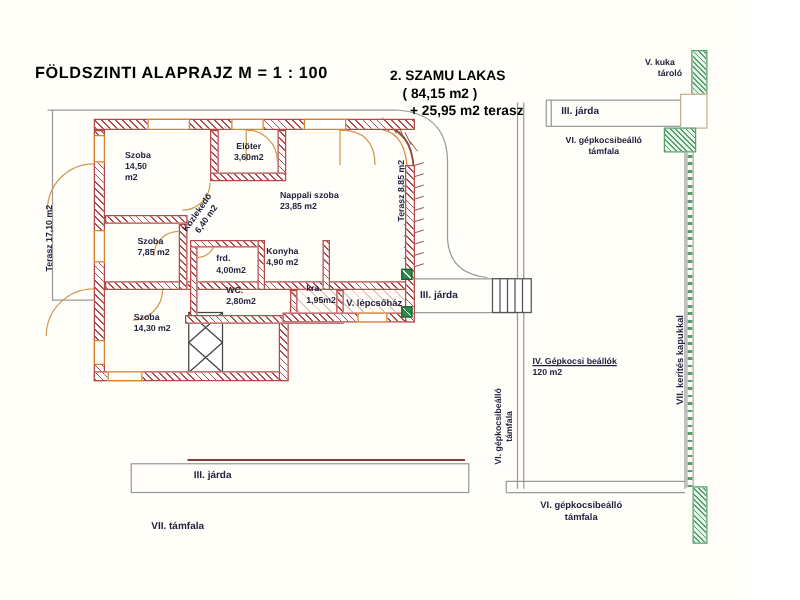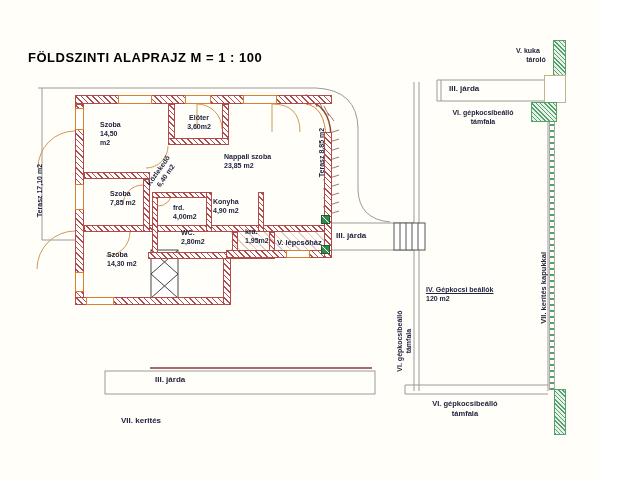--- a/index.html
+++ b/index.html
@@ -125,20 +125,25 @@
   <div class="win" style="left:544px;top:75px;width:22px;height:28px;border-color:#c8b088"></div>
   <div class="greenblock" style="left:531px;top:102px;width:26px;height:20px"></div>
   <div class="greenblock" style="left:605px;top:42px;width:12px;height:148px"></div>
   <div class="greenblock" style="left:554px;top:389px;width:12px;height:46px"></div>
   <div class="fence" style="left:549px;top:104px;width:6px;height:286px"></div>
 
   <div class="meter" style="left:321px;top:215px"></div>
   <div class="meter" style="left:321px;top:245px"></div>
 
   <div id="title">FÖLDSZINTI  ALAPRAJZ   M = 1 : 100</div>
+  <div id="note">
+    <div class="n1">2. SZAMU  LAKAS</div>
+    <div class="n2">( 84,15  m2 )</div>
+    <div class="n3">+ 25,95  m2 terasz</div>
+  </div>
 
   <div class="lbl" style="left:100px;top:120px">
     <span class="l2">Szoba</span>
     <span class="l2">14,50</span>
     <span class="l2">m2</span>
   </div>
   <div class="lbl tc" style="left:176px;top:113px;width:46px">
     <span class="l2">Elöter</span>
     <span class="l2">3,60m2</span>
   </div>
@@ -192,19 +197,19 @@
   <div class="lbl" style="left:426px;top:285px">
     <span class="l2 underl">IV. Gépkocsi beállók</span>
     <span class="l2">120 m2</span>
   </div>
   <div class="lbl vert tc" style="left:354px;top:332px;width:100px">
     <span class="l2">VI. gépkocsibeálló</span>
     <span class="l2">támfala</span>
   </div>
   <div class="lbl vert tc" style="left:494px;top:283px;width:100px;font-size:7.5px">VII. kerítés kapukkal</div>
   <div class="lbl sm8" style="left:155px;top:375px">III. járda</div>
-  <div class="lbl sm8" style="left:121px;top:416px">VII. kerités</div>
+  <div class="lbl sm8" style="left:121px;top:416px">VII. támfala</div>
   <div class="lbl tc" style="left:425px;top:399px;width:80px;font-size:7.5px">
     <span class="l2">VI. gépkocsibeálló</span>
     <span class="l2">támfala</span>
   </div>
 
 </div>
 
 </body></html>

